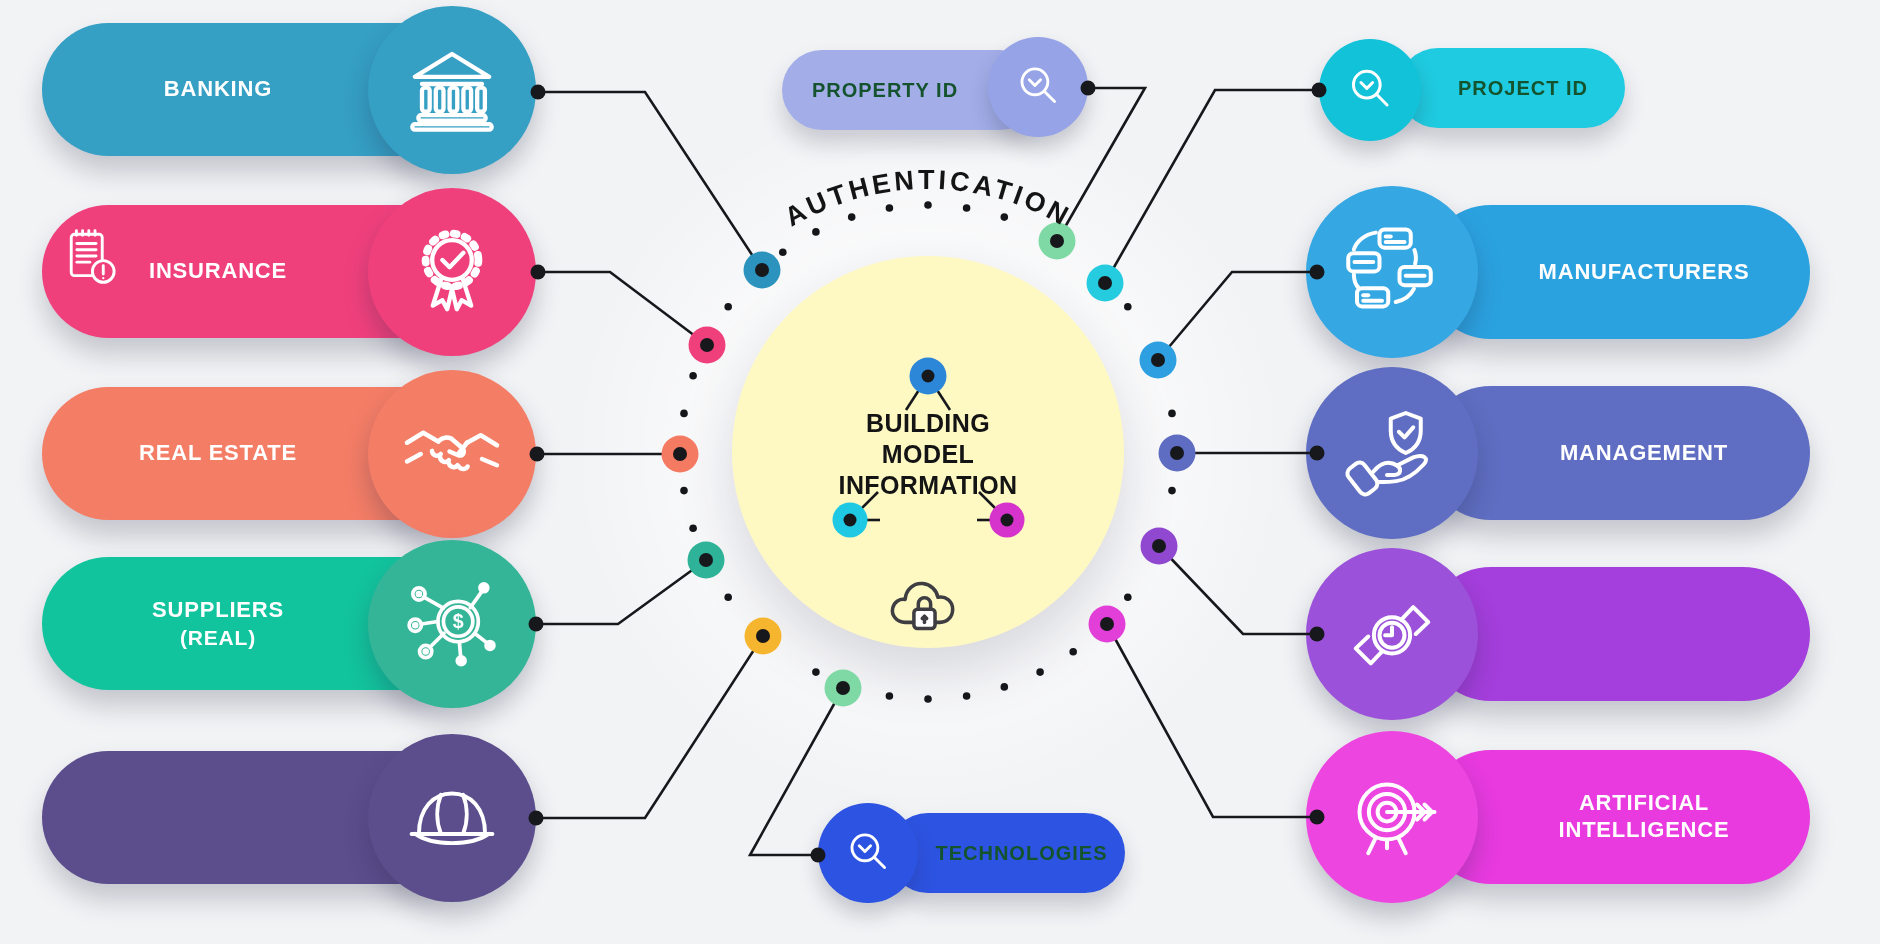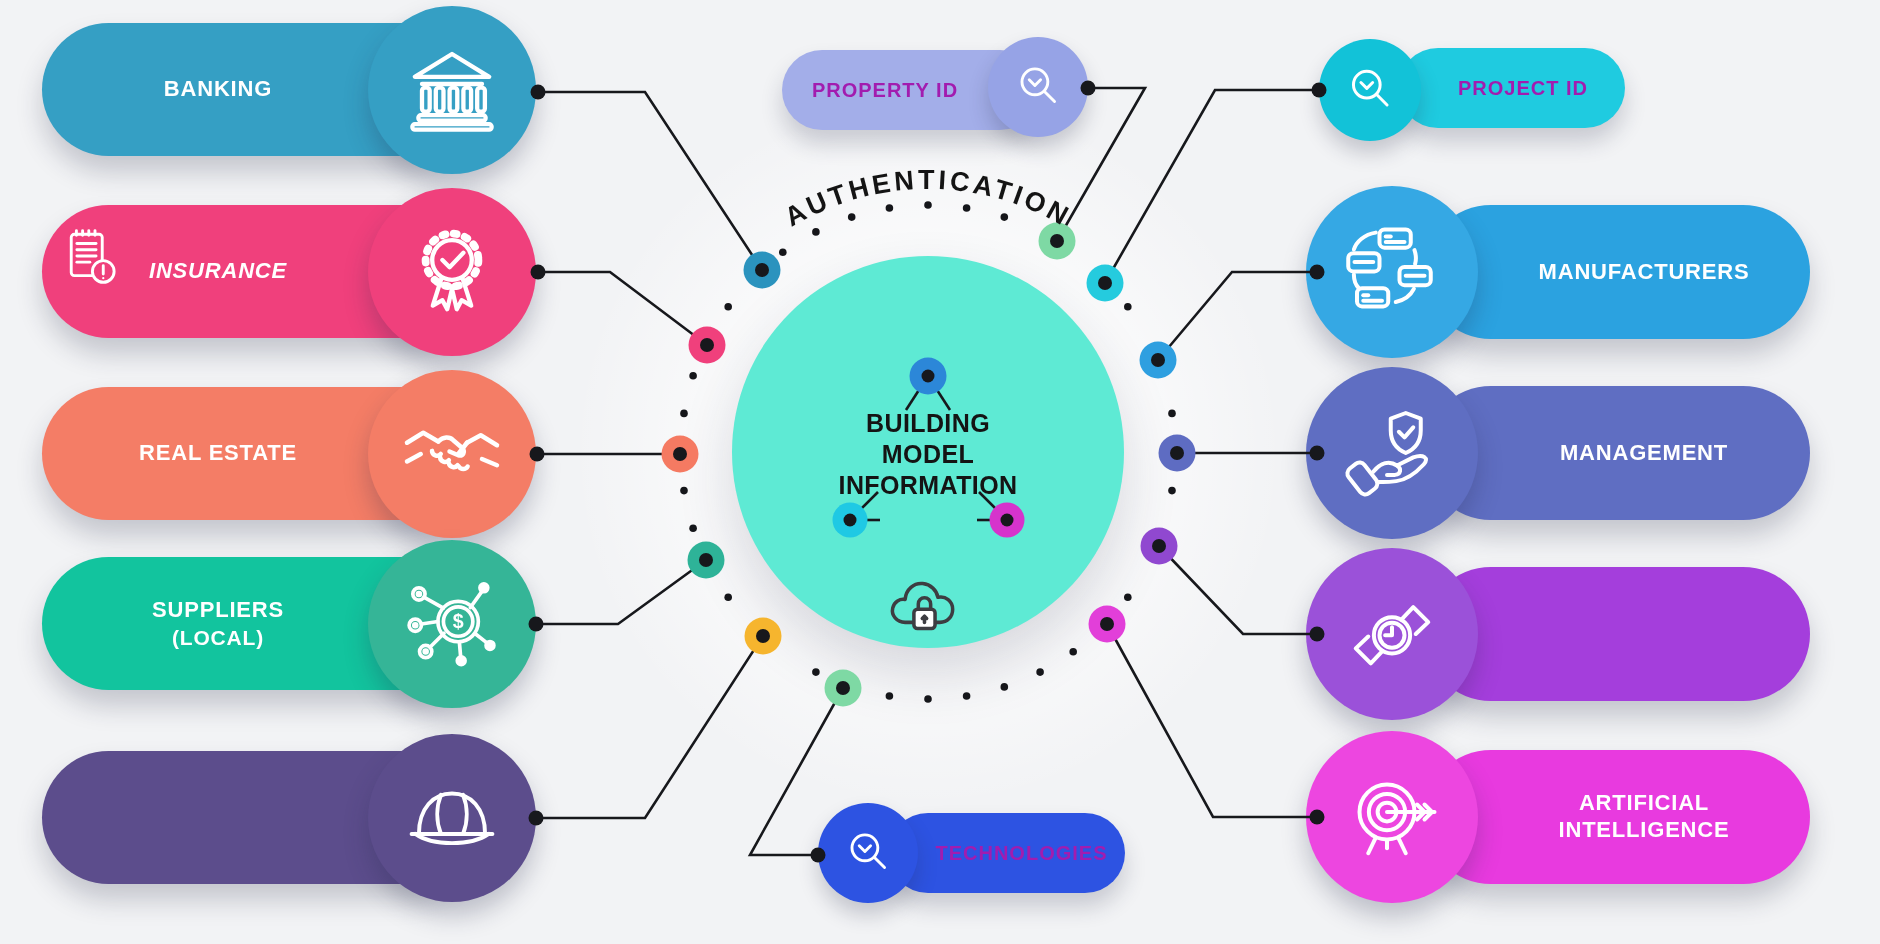--- a/index.html
+++ b/index.html
@@ -24,50 +24,50 @@
     flex-direction:column;align-items:center;justify-content:center;padding-left:26px;box-sizing:border-box;}
   
   .item.right{left:1306px;width:504px;height:172px;}
   .item.right .circle{position:absolute;left:0;top:0;width:172px;height:172px;border-radius:50%;
     box-shadow:0 14px 24px rgba(35,40,70,.25);display:flex;align-items:center;justify-content:center;}
   .item.right .pill{position:absolute;left:118px;top:19px;width:386px;height:134px;border-radius:67px;
     box-shadow:0 16px 26px rgba(35,40,70,.22);}
   .item.right .label-box{position:absolute;left:172px;top:19px;width:332px;height:134px;display:flex;
     flex-direction:column;align-items:center;justify-content:center;}
   #it-banking{left:42px;top:6px;}
-  #it-insurance{left:42px;top:188px;font-style:italic;}
+  #it-insurance{left:42px;top:188px;}
   #it-realestate{left:42px;top:370px;}
   #it-suppliers{left:42px;top:540px;}
   #it-aec{left:42px;top:734px;}
   #it-manufacturers{top:186px;}
   #it-management{top:367px;}
   #it-supply{top:548px;}
   #it-ai{top:731px;}
   .pill-label{color:#fff;font-weight:700;font-size:22px;letter-spacing:.8px;text-align:center;line-height:1.22;}
   .pill-sublabel{color:#fff;font-weight:700;font-size:21px;letter-spacing:.8px;margin-top:2px;}
   
   .spill{position:absolute;z-index:2;border-radius:40px;box-shadow:0 14px 22px rgba(35,40,70,.2);}
   .scircle{position:absolute;z-index:2;border-radius:50%;box-shadow:0 12px 20px rgba(35,40,70,.22);
     display:flex;align-items:center;justify-content:center;}
   .slabel{position:absolute;z-index:3;display:flex;align-items:center;justify-content:center;
-    color:#a21caf;font-weight:700;font-size:20px;letter-spacing:1px;}
+    color:#14532d;font-weight:700;font-size:20px;letter-spacing:1px;}
   #pill-property{left:782px;top:50px;width:258px;height:80px;}
   #circle-property{left:988px;top:37px;width:100px;height:100px;}
   #label-property{left:782px;top:50px;width:206px;height:80px;}
   #pill-project{left:1398px;top:48px;width:227px;height:80px;}
   #circle-project{left:1319px;top:39px;width:102px;height:102px;}
   #label-project{left:1421px;top:48px;width:204px;height:80px;}
   #pill-technologies{left:888px;top:813px;width:237px;height:80px;}
   #circle-technologies{left:818px;top:803px;width:100px;height:100px;}
   #label-technologies{left:918px;top:813px;width:207px;height:80px;}
   
   .doc-ico{position:absolute;left:22px;top:38px;width:62px;height:62px;}
   
   .center-circle{position:absolute;left:732px;top:256px;width:392px;height:392px;border-radius:50%;
-    background:#5eead4;z-index:2;box-shadow:0 26px 55px rgba(35,40,70,.16);}
+    background:#fef9c3;z-index:2;box-shadow:0 26px 55px rgba(35,40,70,.16);}
   .center-title{position:absolute;left:0;top:152px;width:100%;text-align:center;
     font-weight:700;font-size:25px;line-height:31px;color:#141414;letter-spacing:.4px;}
   .center-title span{display:block;}
   .cloud-box{position:absolute;left:150px;top:310px;width:92px;height:74px;}
   
   #overlay{position:absolute;left:0;top:0;width:1880px;height:944px;z-index:3;pointer-events:none;}
   #overlay .wire{stroke:#17181c;stroke-width:2.6;fill:none;}
   #overlay .arc-text{font-weight:700;font-size:27px;letter-spacing:3.5px;fill:#141414;}
   .icon-svg{stroke:#fff;fill:none;stroke-width:3.6;stroke-linecap:round;stroke-linejoin:round;}
 </style>
@@ -146,21 +146,21 @@
       <path d="M37.5 47.5 a4 4 0 0 0 7 1.5"></path>
       <path d="M45.5 50 a4 4 0 0 0 7 0"></path>
     </svg>
   </div>
 </div>
 
 <div class="item left" id="it-suppliers">
   <div class="pill" style="background-color: rgb(18, 196, 158);"></div>
   <div class="label-box">
     <span class="pill-label">SUPPLIERS</span>
-    <span class="pill-sublabel">(LOCAL)</span>
+    <span class="pill-sublabel">(REAL)</span>
   </div>
   <div class="circle" style="background-color: rgb(53, 181, 151);">
     <svg class="icon-svg" width="98" height="98" viewBox="0 0 80 80" style="stroke-width:3">
       <circle cx="45" cy="38" r="12"></circle>
       <circle cx="45" cy="38" r="16.5"></circle>
       <text x="45" y="43.5" font-size="16" font-weight="bold" fill="#fff" stroke="none" text-anchor="middle" font-family="Liberation Sans, sans-serif">$</text>
       <line x1="33" y1="27" x2="17" y2="18"></line>
         <circle cx="13" cy="15.5" r="5"></circle>
         <circle cx="13" cy="15.5" r="1.2" fill="#fff"></circle>
       <line x1="28.5" y1="38" x2="15" y2="40"></line>

